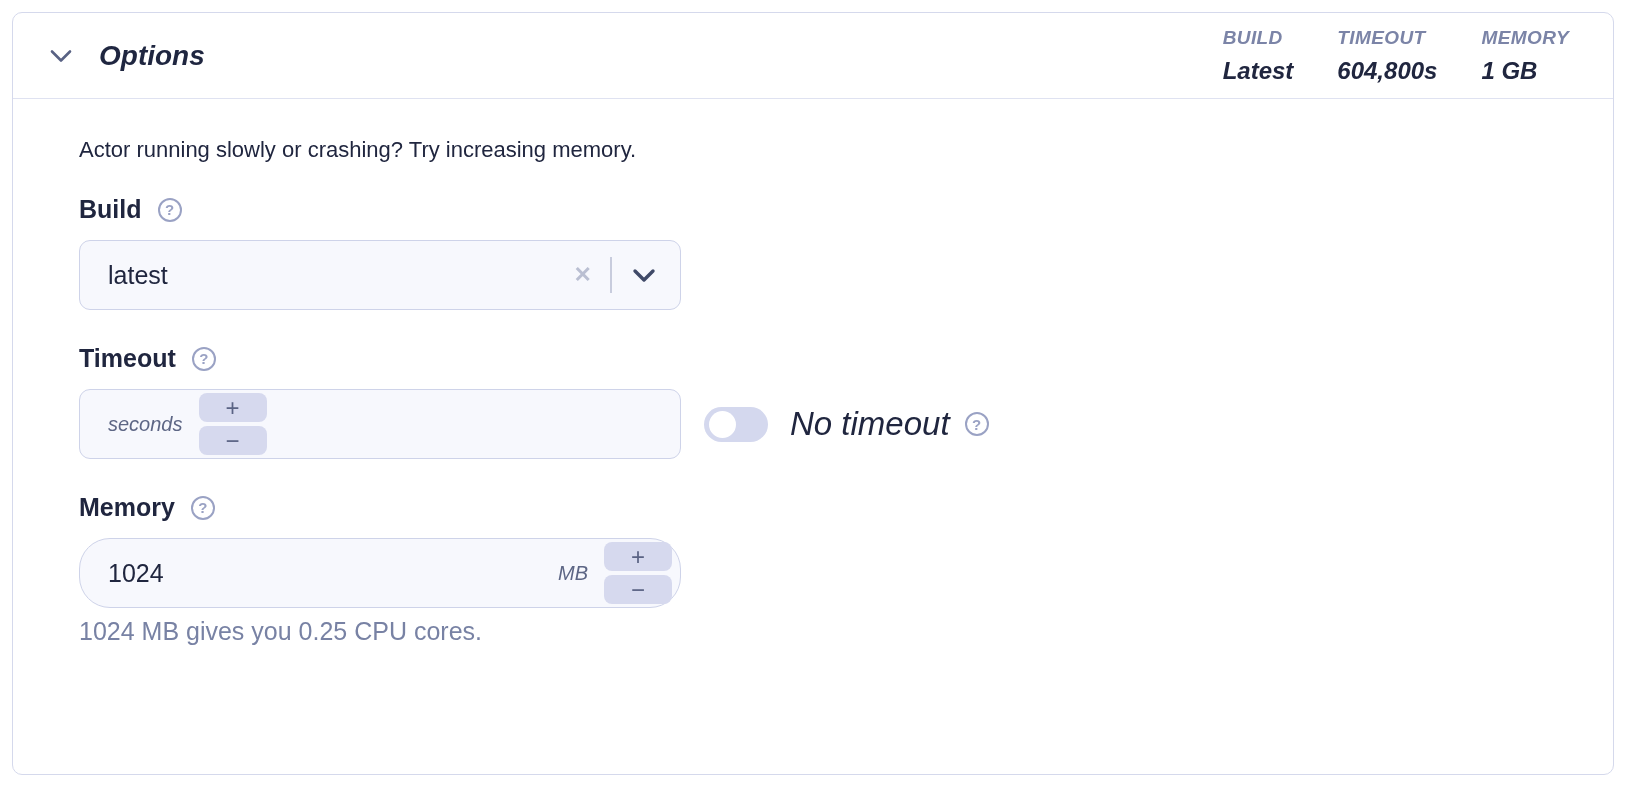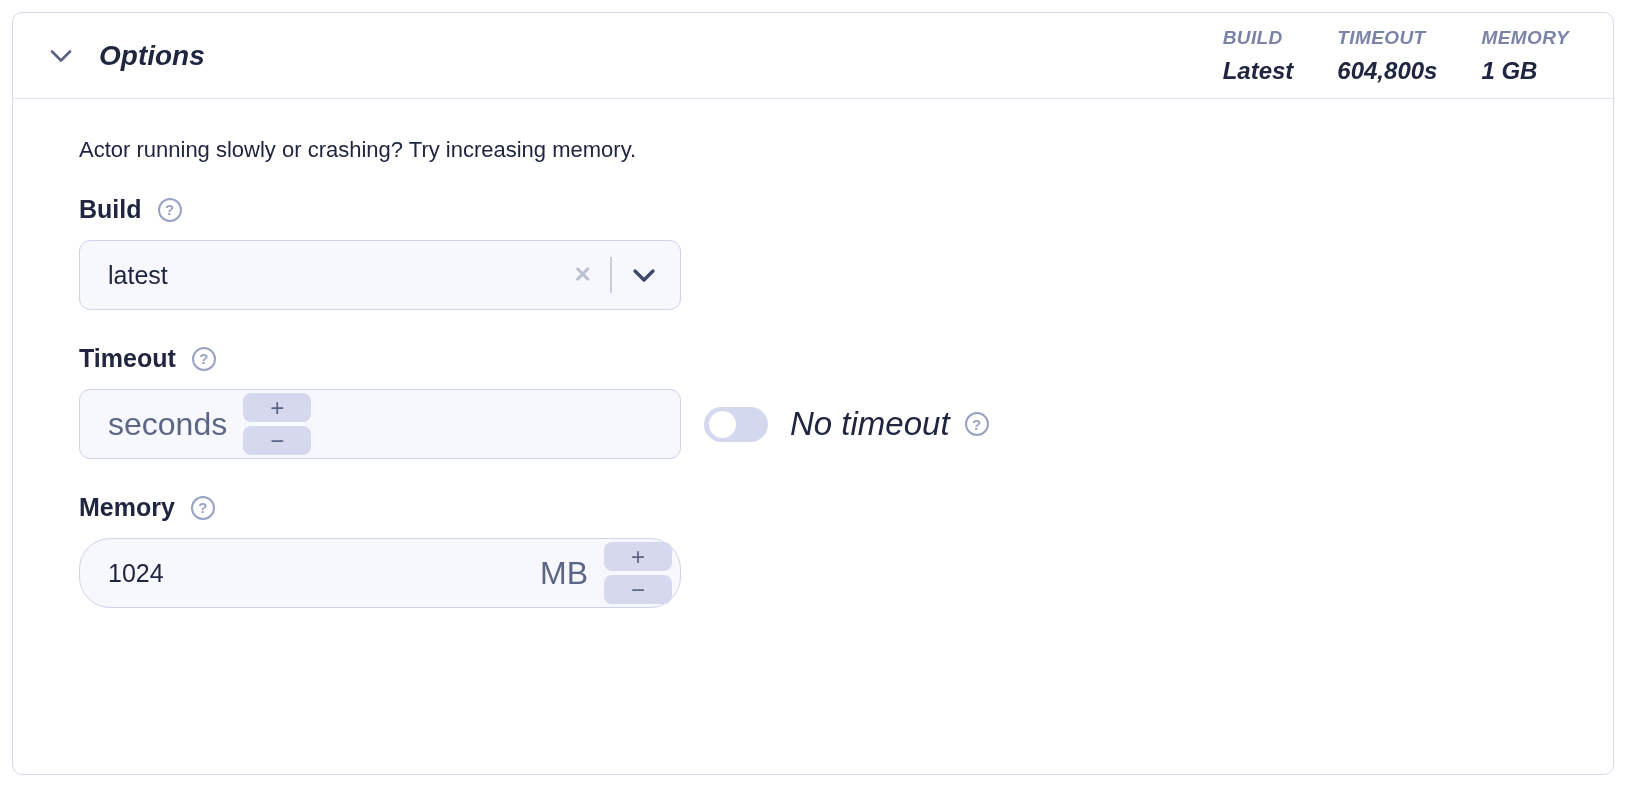--- a/index.html
+++ b/index.html
@@ -39,21 +39,21 @@
   .text-input { flex:1; min-width:0; border:none; background:transparent;
                 font-size:25px; color:#20263f; outline:none;
                 font-family:"Liberation Sans", sans-serif; }
   .clear-btn { border:none; background:transparent; font-size:22px; color:#babfd2;
                font-weight:700; margin-right:18px; cursor:pointer; padding:0; }
   .combo-divider { width:2px; height:36px; background:#c8ccdd; margin-right:16px; }
   .dropdown-btn { border:none; background:transparent; cursor:pointer; padding:4px; 
                   display:flex; align-items:center; }
 
   .num-box { padding:0 8px 0 28px; }
-  .unit { font-size:32px; color:#5d6685; margin-right:16px; }
+  .unit { font-size:20px; color:#5d6685; margin-right:16px;font-style:italic; }
   .stepper { display:flex; flex-direction:column; gap:4px; }
   .step-btn { width:68px; height:29px; background:#d6d9ee; border:none;
               border-radius:8px; color:#5a6384; font-size:24px; line-height:1;
               display:flex; align-items:center; justify-content:center;
               cursor:pointer; padding:0; font-family:"Liberation Sans", sans-serif; }
 
   .timeout-row { display:flex; align-items:center; margin-bottom:34px; }
   .toggle { width:64px; height:35px; background:#d4d8ee; border-radius:18px;
             margin-left:23px; position:relative; border:none; cursor:pointer;
             flex:none; padding:0; }
@@ -137,15 +137,16 @@
       <span class="help-icon">?</span>
     </div>
     <div class="num-box memory-box">
       <input class="text-input" type="text" value="1024" style="">
       <span class="unit">MB</span>
       <div class="stepper">
         <button class="step-btn">+</button>
         <button class="step-btn">−</button>
       </div>
     </div>
+    <div class="helper-line">1024 MB gives you 0.25 CPU cores.</div>
 
   </div>
 </div>
 
 </body></html>

